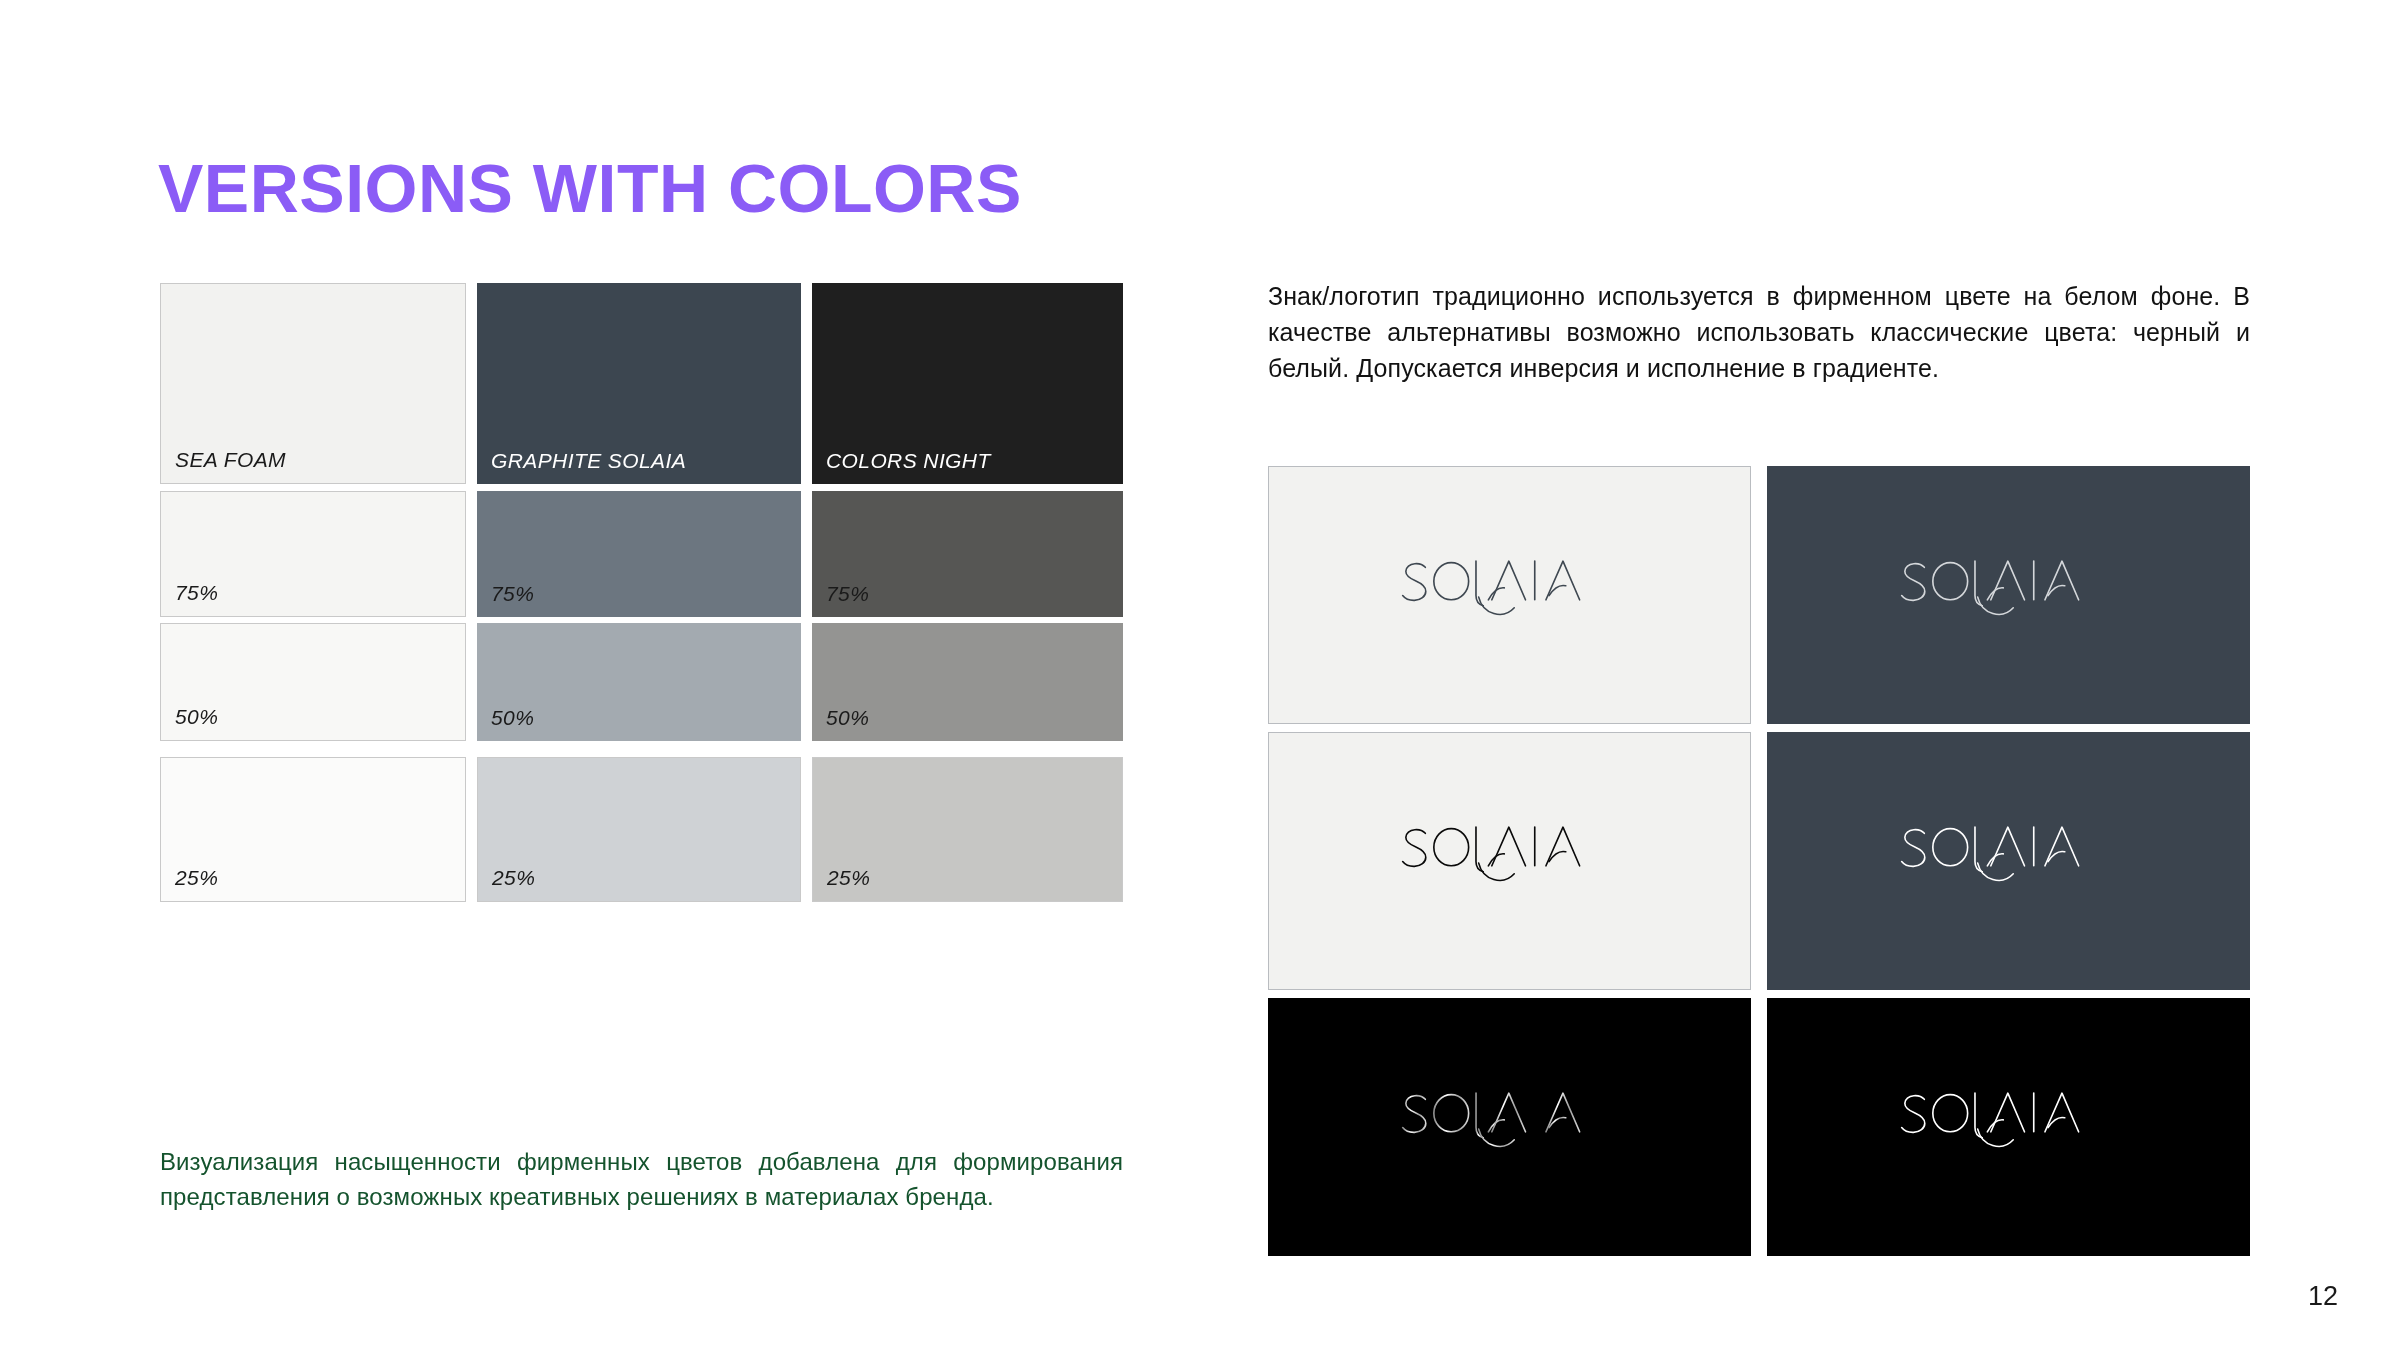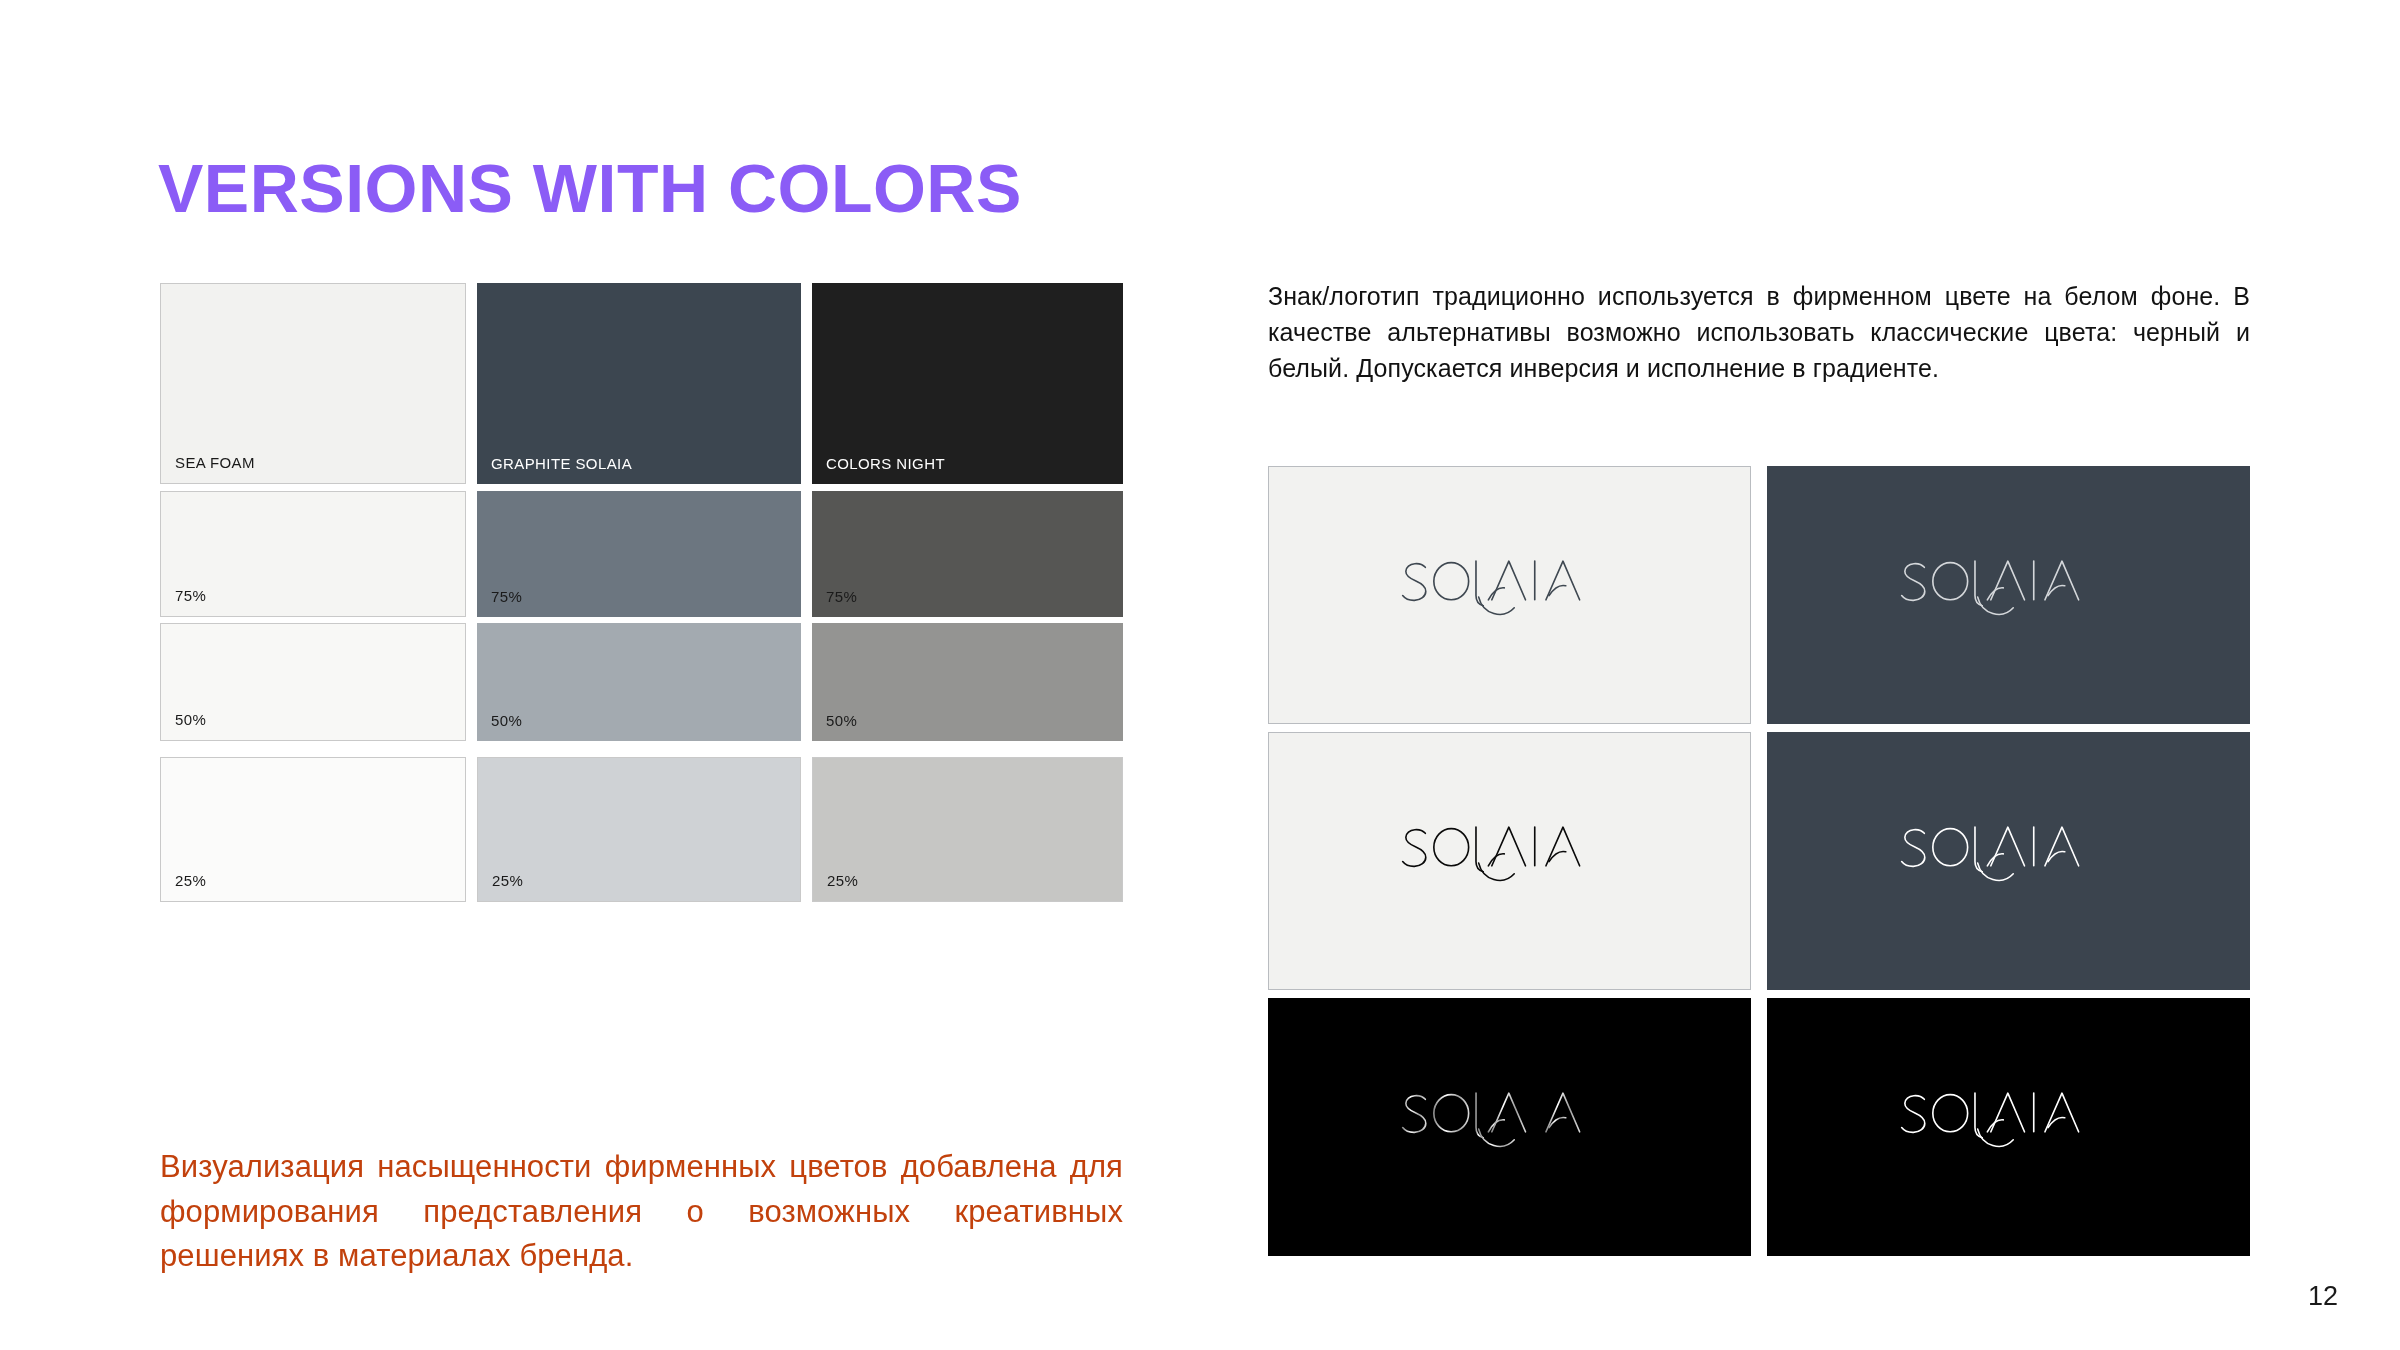--- a/index.html
+++ b/index.html
@@ -50,24 +50,25 @@
   }
 
   .swatch {
     position: relative;
     box-sizing: border-box;
   }
   .swatch .sw-label {
     position: absolute;
     left: 14px;
     bottom: 13px;
-    font-size: 15px;
+    font-size: 21px;
     letter-spacing: 0.4px;
     line-height: 1;
     white-space: nowrap;
+    font-style: italic;
   }
 
   
   .row-base  { height: 201px; }
   .row-75    { height: 126px; }
   .row-50    { height: 118px; }
   .row-25    { height: 145px; margin-top: 10px; }
 
   
   .palette .gap-cell { height: 7px; }
@@ -118,24 +119,24 @@
   .logo-grid .logo-cell:nth-child(4) .logo-mark { width: 232px; }
   .logo-grid .logo-cell:nth-child(5) .logo-mark,
   .logo-grid .logo-cell:nth-child(6) .logo-mark { width: 232px; }
 
   
   .caption-text {
     position: absolute;
     left: 160px;
     top: 1145px;
     width: 963px;
-    font-size: 31px;
+    font-size: 24px;
     line-height: 1.44;
     text-align: justify;
-    color: #c2410c;
+    color: #14532d;
     letter-spacing: 0.1px;
   }
 
   
   .page-number {
     position: absolute;
     right: 62px;
     bottom: 40px;
     font-size: 27px;
     color: #1a1a1a;

